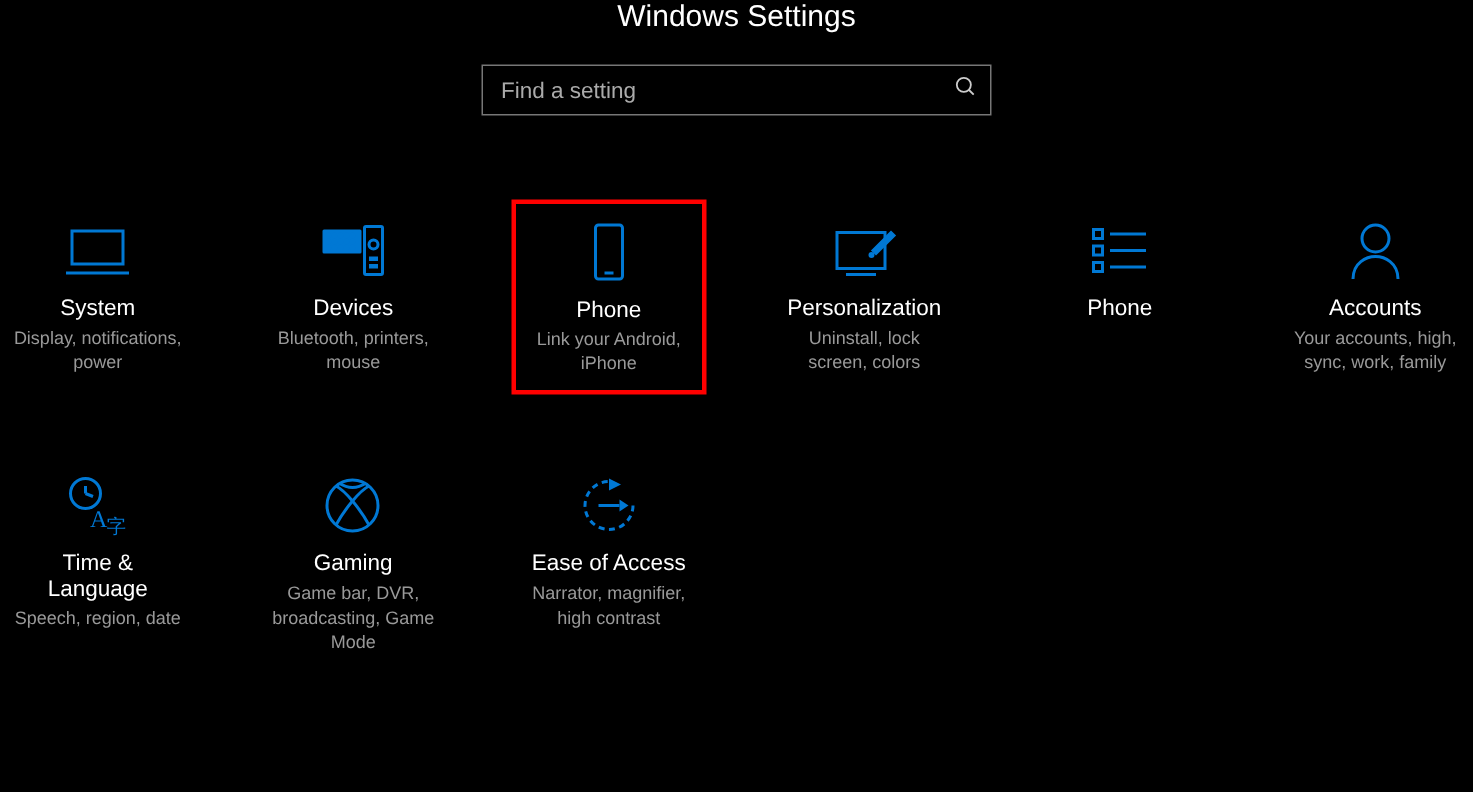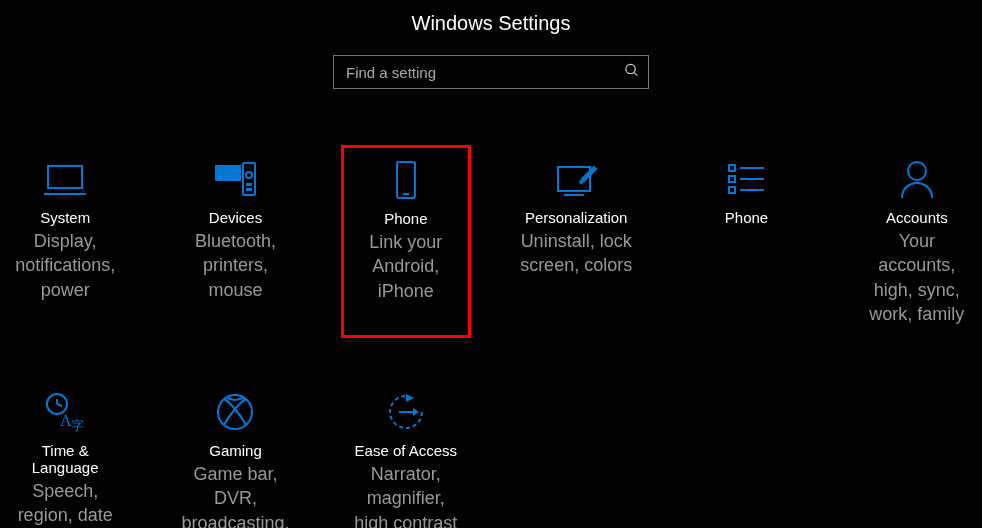--- a/index.html
+++ b/index.html
@@ -6,30 +6,30 @@
     body {
       background: #000;
       color: #fff;
       font-family: "Segoe UI", Arial, sans-serif;
       width: 982px;
       height: 528px;
       overflow: hidden;
     }
     .header {
       text-align: center;
-      padding-top: 12px;
+      padding-top: 0;
     }
     .title {
       font-size: 20px;
       font-weight: 400;
       color: #fff;
     }
     .search-wrap {
       margin: 20px auto 0;
-      width: 316px;
+      width: 340px;
       position: relative;
     }
     .search-input {
       width: 100%;
       height: 34px;
       background: #000;
       border: 1px solid #777;
       color: #fff;
       padding: 0 36px 0 12px;
       font-size: 15px;
@@ -74,21 +74,21 @@
       color: #0078d4;
     }
     .tile .icon svg { display: block; }
     .tile-title {
       font-size: 15px;
       color: #fff;
       margin-bottom: 3px;
       font-weight: 400;
     }
     .tile-desc {
-      font-size: 18px;
+      font-size: 12px;
       color: #999;
       line-height: 1.35;
       max-width: 170px;
     }
   </style>
 </head>
 <body>
 
 <div class="header">
   <div class="title">Windows Settings</div>

